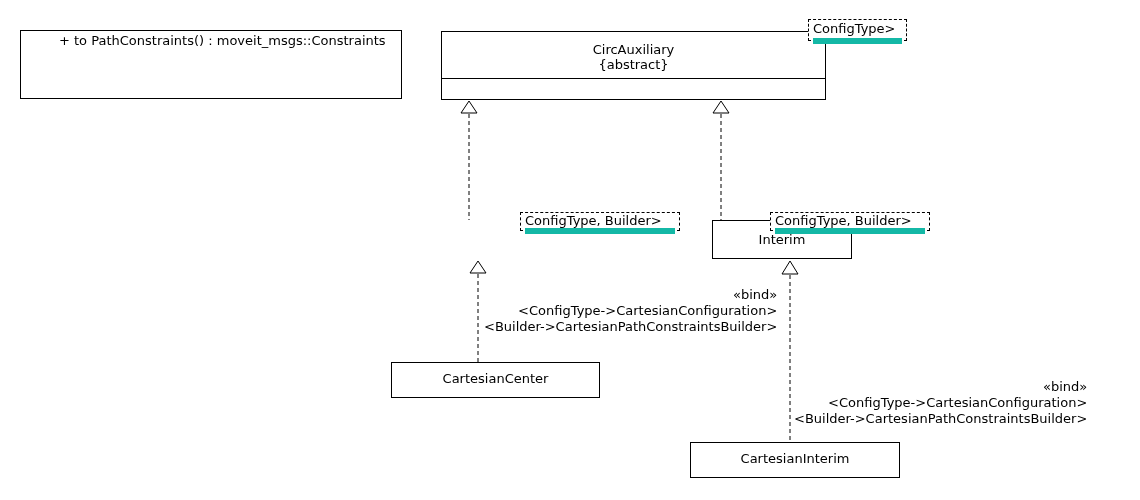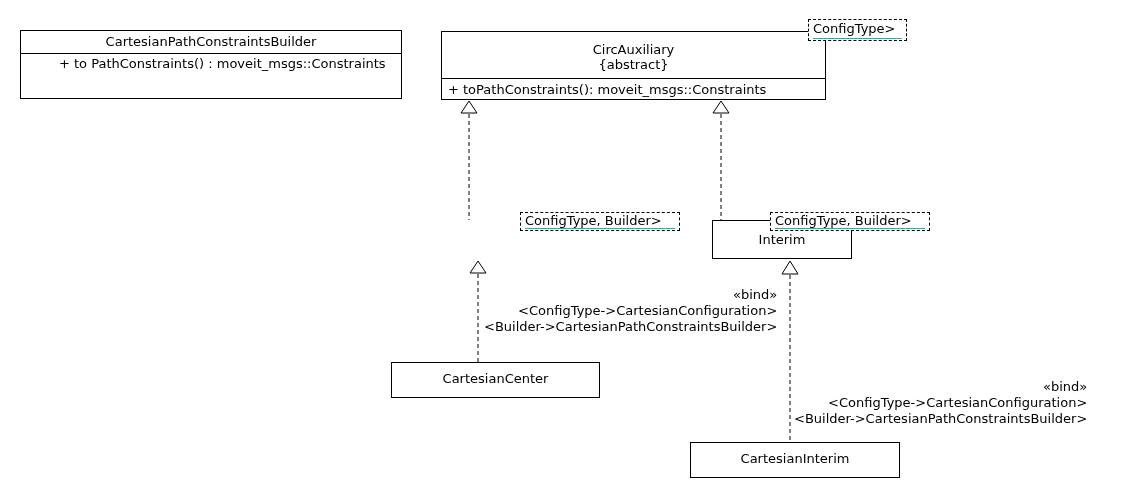--- a/index.html
+++ b/index.html
@@ -40,21 +40,21 @@
     position: absolute;
     border: 1px dashed #000000;
     background: #ffffff;
     box-sizing: border-box;
     z-index: 3;
     padding: 0 4px;
     white-space: nowrap;
   }
   .template-box .tpl-text {
     display: block;
-    border-bottom: 1px solid #14b8a6;
+    border-bottom: 6px solid #14b8a6;
   }
   .bind-label {
     position: absolute;
     z-index: 4;
     line-height: 16px;
     white-space: nowrap;
   }
   .bind-label div { margin: 0; text-align: right; }
   #edge-layer {
     position: absolute;
@@ -82,30 +82,28 @@
       <line x1="478" y1="274" x2="478" y2="362" stroke="#000000" stroke-width="1" stroke-dasharray="4 3"></line>
       <polygon points="478,261 470,273 486,273" fill="#ffffff" stroke="#000000" stroke-width="1"></polygon>
     </g>
     <g>
       <line x1="790" y1="275" x2="790" y2="442" stroke="#000000" stroke-width="1" stroke-dasharray="4 3"></line>
       <polygon points="790,261 782,274 798,274" fill="#ffffff" stroke="#000000" stroke-width="1"></polygon>
     </g>
   </svg>
 
   <div class="uml-class" style="left:20px; top:30px; width:382px; height:69px;">
-    <div class="name-compartment with-sep" style="height:23px; line-height:22px;">CartesianPathConstraintsBuilder</div>
     <div class="method-compartment" style="height:44px;margin-left:32px;">+ to PathConstraints() : moveit_msgs::Constraints</div>
   </div>
 
   <div class="uml-class" style="left:441px; top:31px; width:385px; height:69px;">
     <div class="name-compartment with-sep" style="height:47px; padding-top:10px; line-height:15px;">
       <div>CircAuxiliary</div>
       <div class="abstract-tag">{abstract}</div>
     </div>
-    <div class="method-compartment" style="height:20px; line-height:17px;">+ toPathConstraints(): moveit_msgs::Constraints</div>
   </div>
   <div class="template-box" style="left:808px; top:19px; width:99px; height:22px; line-height:18px;">
     <span class="tpl-text">ConfigType&gt;</span>
   </div>
 
   <div class="template-box" style="left:520px; top:212px; width:160px; height:19px; line-height:15px;">
     <span class="tpl-text">ConfigType, Builder&gt;</span>
   </div>
 
   <div class="uml-class" style="left:712px; top:220px; width:140px; height:39px;">

